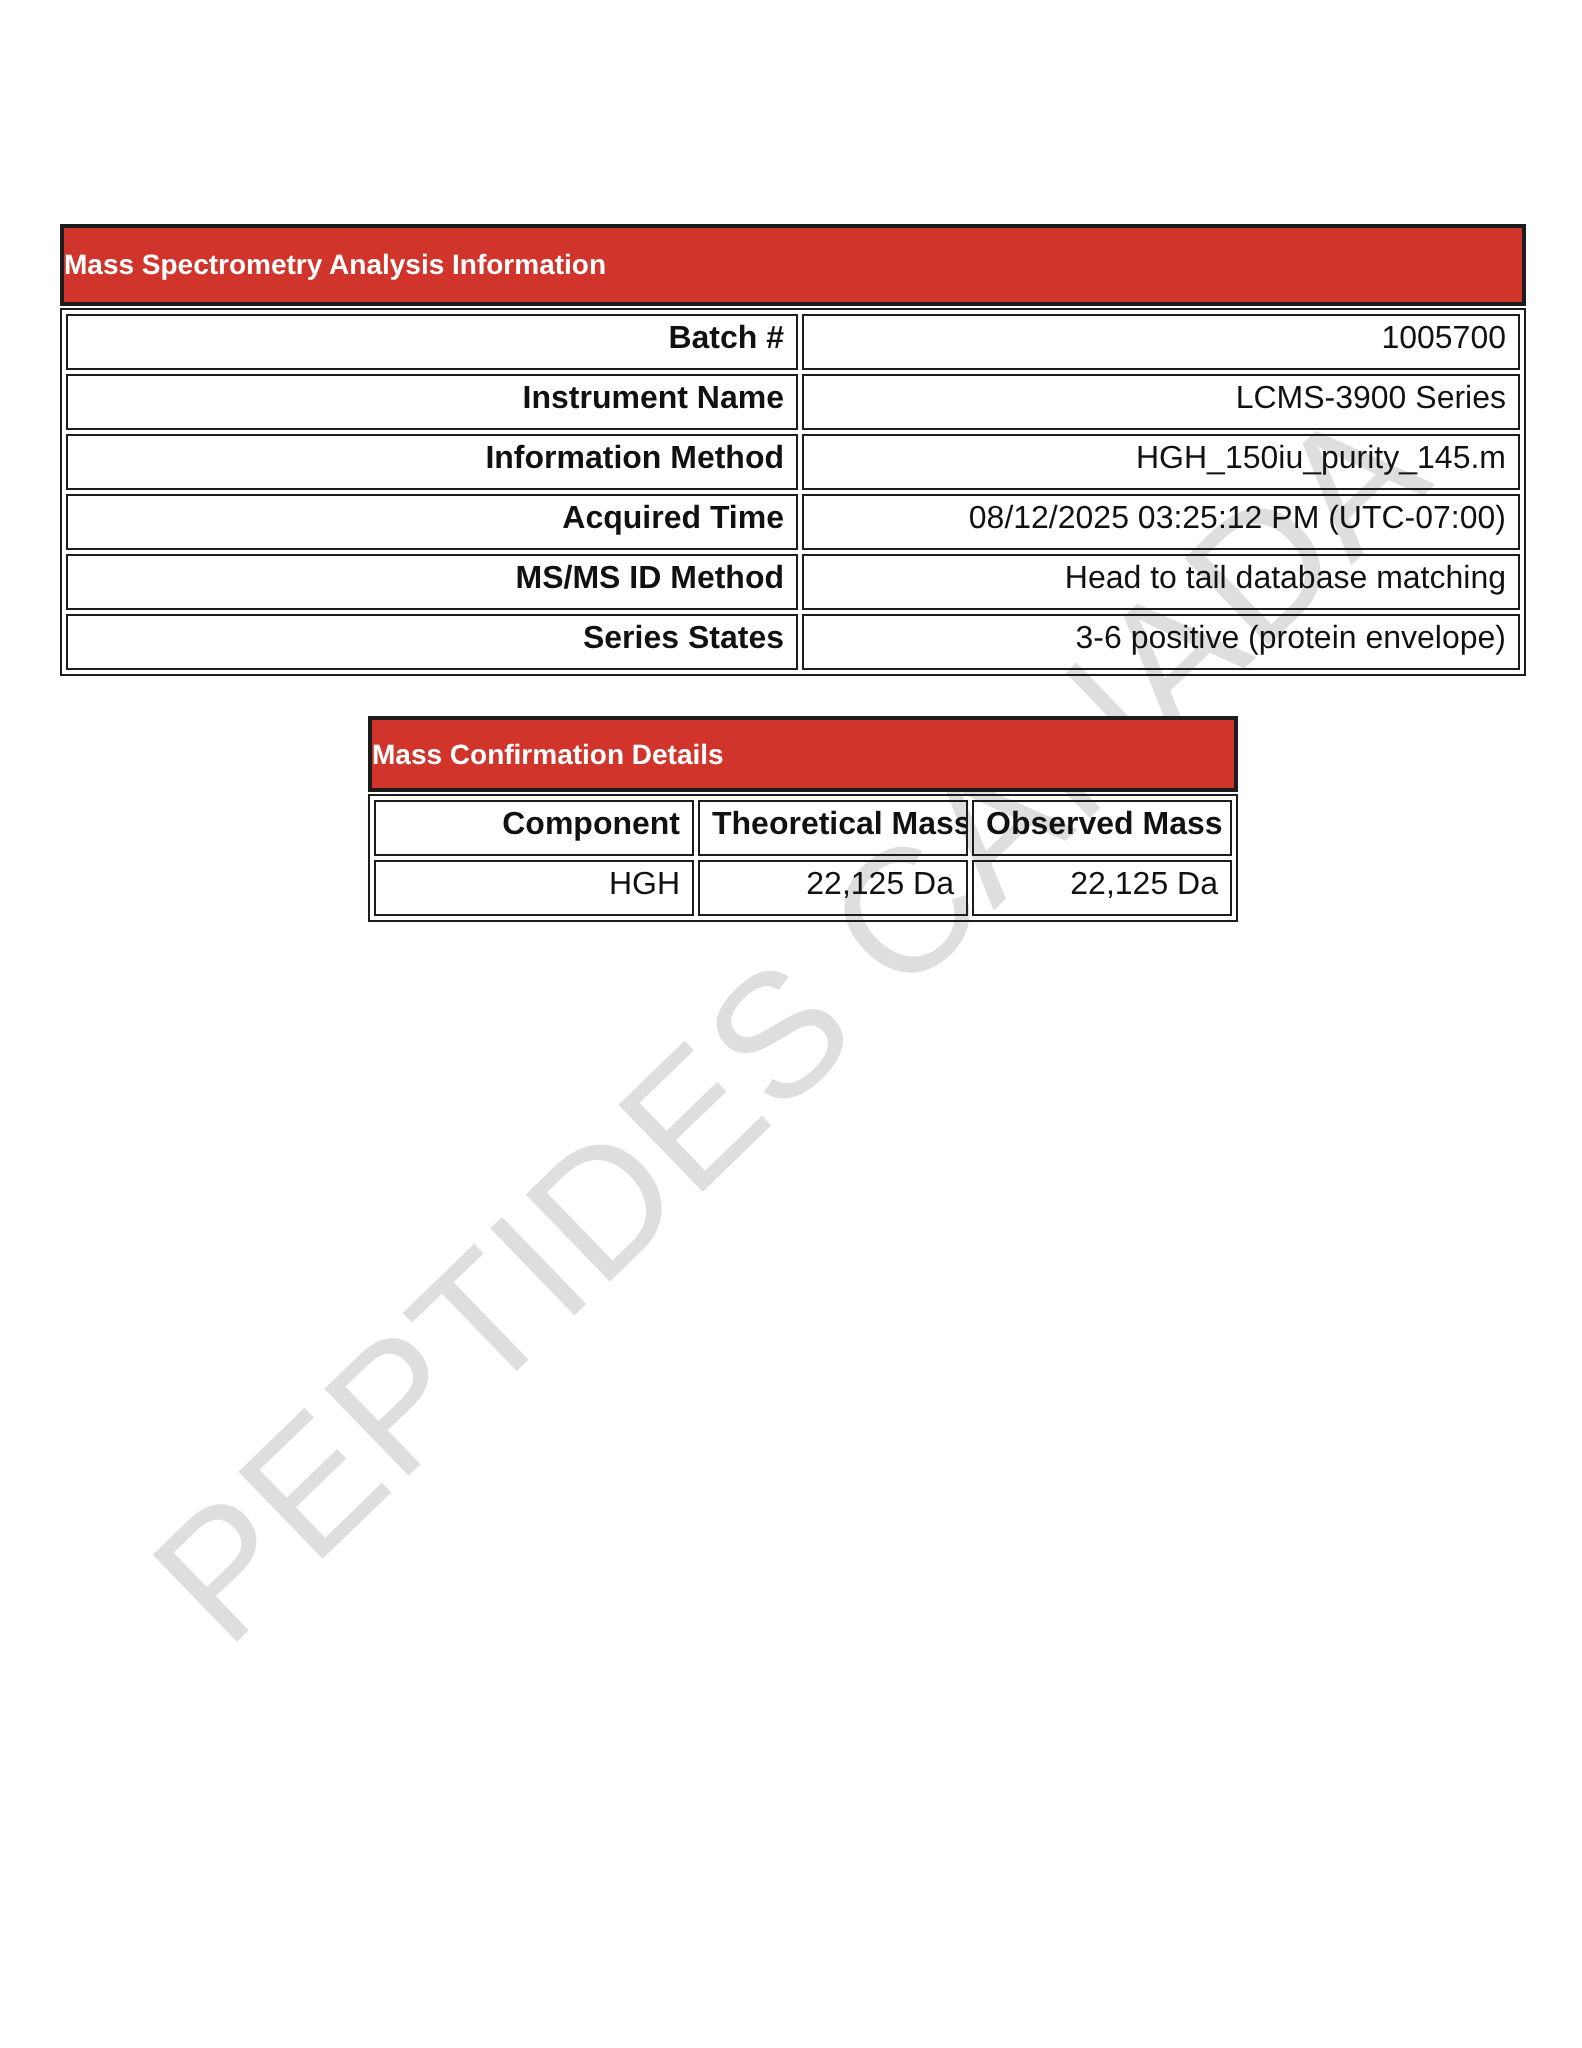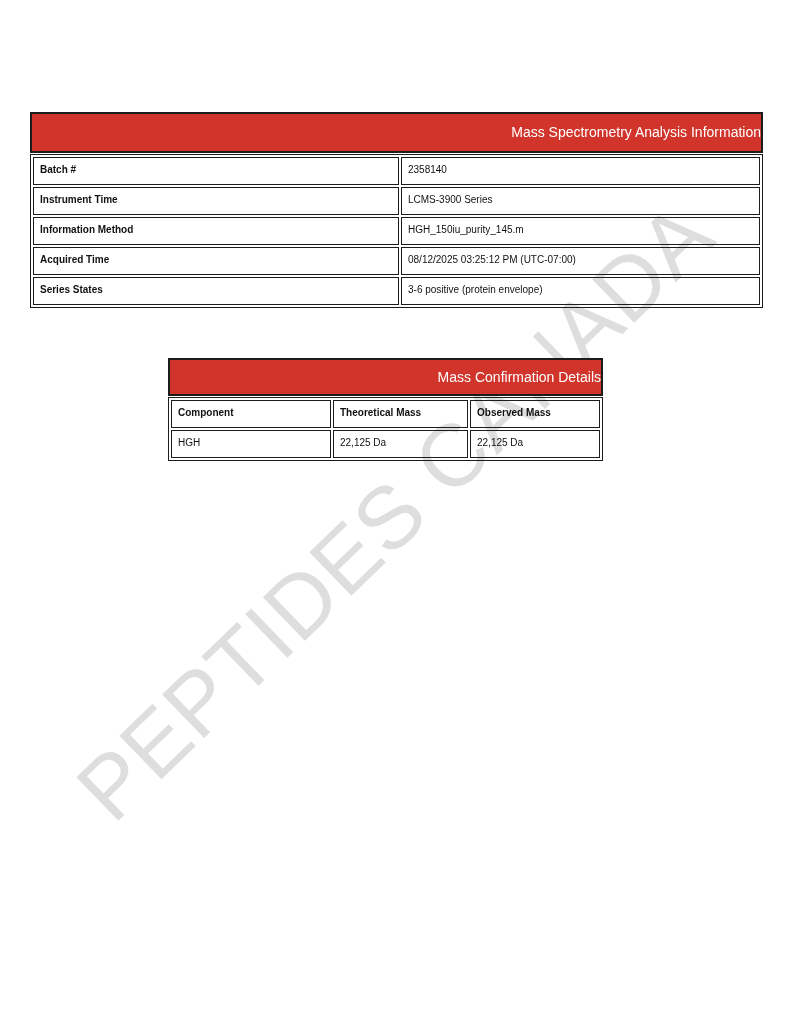--- a/index.html
+++ b/index.html
@@ -30,51 +30,51 @@
     font-weight: 400;
     letter-spacing: 1px;
     white-space: nowrap;
     color: var(--watermark-gray);
     z-index: 0;
     user-select: none;
   }
 
   .section { position: absolute; z-index: 1; }
   .section-analysis { left: 30px; top: 112px; width: 733px; }
-  .section-confirmation { left: 168px; top: 358px; width: 435px; }
+  .section-confirmation { left: 184px; top: 358px; width: 435px; }
 
   .title-bar {
     border: 2px solid var(--border-dark);
     background: var(--accent-red);
     color: var(--title-text);
-    font-weight: normal;
+    font-weight: bold;
     font-size: 14px;
-    text-align: right;
+    text-align: left;
     height: 41px;
     line-height: 37px;
     margin-bottom: 1px;
   }
   .section-confirmation .title-bar { height: 38px; line-height: 34px; }
 
   table.grid {
     width: 100%;
     border-collapse: separate;
     border-spacing: 2px;
     border: 1px solid var(--border-dark);
     table-layout: fixed;
     background: transparent;
   }
   table.grid td, table.grid th {
     border: 1px solid var(--border-dark);
     height: 28px;
     padding: 1px 6px 3px 6px;
-    font-size: 10px;
+    font-size: 16px;
     line-height: 20px;
     vertical-align: middle;
-    text-align: left;
+    text-align: right;
     background: transparent;
     overflow: hidden;
     white-space: nowrap;
   }
   table.grid td.label, table.grid th { font-weight: bold; }
   .section-confirmation td, .section-confirmation th { padding-left: 8px; }
 </style>
 </head>
 <body>
 
@@ -83,33 +83,37 @@
 <div class="section section-analysis">
   <div class="title-bar">Mass Spectrometry Analysis Information</div>
   <table class="grid">
     <colgroup>
         <col style="width:366px">
         <col>
       </colgroup>
     <tbody>
       <tr>
         <td class="label">Batch #</td>
-        <td class="value">2358140</td>
+        <td class="value">1005700</td>
       </tr>
       <tr>
-        <td class="label">Instrument Time</td>
+        <td class="label">Instrument Name</td>
         <td class="value">LCMS-3900 Series</td>
       </tr>
       <tr>
         <td class="label">Information Method</td>
         <td class="value">HGH_150iu_purity_145.m</td>
       </tr>
       <tr>
         <td class="label">Acquired Time</td>
         <td class="value">08/12/2025 03:25:12 PM (UTC-07:00)</td>
+      </tr>
+      <tr>
+        <td class="label">MS/MS ID Method</td>
+        <td class="value">Head to tail database matching</td>
       </tr>
       <tr>
         <td class="label">Series States</td>
         <td class="value">3-6 positive (protein envelope)</td>
       </tr>
     </tbody>
   </table>
 </div>
 
 <div class="section section-confirmation">

